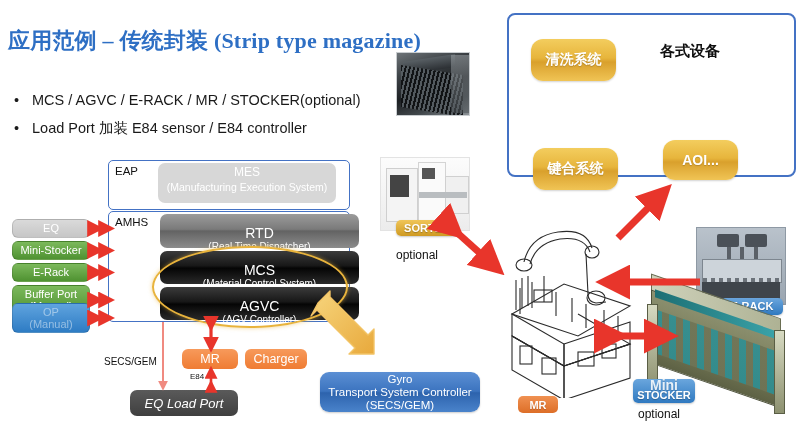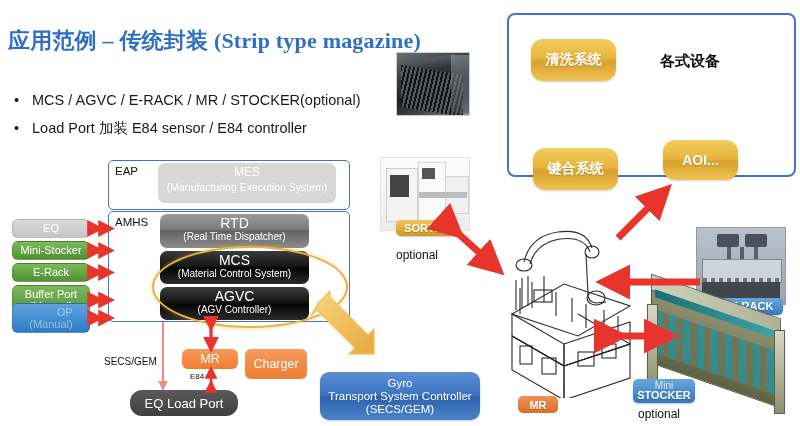--- a/index.html
+++ b/index.html
@@ -67,22 +67,22 @@
     background:#d7d7d7;border-radius:7px;
     color:#ffffff;text-align:center;
     display:flex;flex-direction:column;justify-content:flex-start;
     padding-top:1px;box-sizing:border-box;overflow:visible;
   }
   #mes-block .t1{font-size:12px;line-height:17px;}
   #mes-block .t2{font-size:10.5px;line-height:12px;}
 
   
   .stack-box{
-    width:149px;text-align:center;color:#fff;border-radius:7px;
-    box-sizing:border-box;padding-top:1px;
+    width:199px;text-align:center;color:#fff;border-radius:7px;
+    box-sizing:border-box;padding-top:11px;
   }
   #rtd-box{
     left:160px;top:214px;height:34px;
     background:linear-gradient(180deg,#9b9b9b 0%,#7a7a7a 45%,#636363 50%,#8c8c8c 100%);
   }
   #mcs-box{
     left:160px;top:251px;height:33px;
     background:linear-gradient(180deg,#3b3b3b 0%,#171717 45%,#050505 52%,#2a2a2a 100%);
   }
   #agvc-box{
@@ -102,45 +102,45 @@
 
   
   .eq-box{
     width:78px;text-align:center;color:#fff;border-radius:6px;
     box-sizing:border-box;font-size:11px;line-height:12.5px;
     display:flex;align-items:center;justify-content:center;
     border:1px solid rgba(0,0,0,.12);
   }
   .eq-grey{background:linear-gradient(180deg,#dadada,#c6c6c6);color:#ffffff;}
   .eq-green{background:linear-gradient(180deg,#7cb95c,#4f9231);}
-  .eq-blue{background:linear-gradient(180deg,#5fa3de,#2e7cc4);text-align:right;}
+  .eq-blue{background:linear-gradient(180deg,#5fa3de,#2e7cc4);}
   #eq-eq{left:12px;top:219px;height:19px;}
   #eq-mini-stocker{left:12px;top:241px;height:19px;}
   #eq-erack{left:12px;top:263px;height:19px;}
   #eq-buffer-port{left:12px;top:285px;height:30px;}
   #eq-op{left:12px;top:303px;height:30px;}
 
   
   .pill{
     text-align:center;color:#fff;border-radius:6px;box-sizing:border-box;
     display:flex;align-items:center;justify-content:center;font-size:12.5px;
   }
   .pill-orange{background:linear-gradient(180deg,#f79a5b,#ef7c33);}
   #mr-box{left:182px;top:349px;width:56px;height:20px;}
-  #charger-box{left:245px;top:349px;width:62px;height:30px;}
+  #charger-box{left:245px;top:349px;width:62px;height:20px;}
   #eq-load-port{
-    left:130px;top:390px;width:108px;height:26px;border-radius:12px;
-    background:linear-gradient(180deg,#5a5a5a,#3f3f3f);font-size:13px;
+    left:130px;top:390px;width:108px;height:26px;border-radius:7px;
+    background:linear-gradient(180deg,#5a5a5a,#3f3f3f);font-size:13px;font-style:italic;
   }
   #secs-gem-label{left:104px;top:356px;font-size:10px;color:#111;}
   #e84-label{left:190px;top:372px;font-size:8px;color:#111;}
 
   
   #gyro-box{
-    left:320px;top:372px;width:160px;height:48px;border-radius:9px;
+    left:320px;top:372px;width:160px;height:40px;border-radius:9px;
     background:linear-gradient(180deg,#5b8fd4 0%,#3c74bf 48%,#2d63ad 52%,#4a83cb 100%);
     color:#ffffff;text-align:center;font-size:11.5px;line-height:13px;
     display:flex;flex-direction:column;align-items:center;justify-content:center;
     box-shadow:0 1px 2px rgba(0,0,0,.2);
   }
 
   
   #equipment-panel{
     left:507px;top:13px;width:285px;height:160px;
     border:2px solid #4472C4;border-radius:8px;background:#fff;
@@ -150,21 +150,21 @@
     display:flex;align-items:center;justify-content:center;
     font-size:14px;font-weight:bold;
     background:linear-gradient(180deg,#f3cd5e 0%,#e7b53c 45%,#d9a02c 55%,#f0c455 100%);
     box-shadow:0 1px 2px rgba(0,0,0,.18);
     text-shadow:0 1px 1px rgba(0,0,0,.18);
   }
   #cleaning-system-btn{left:531px;top:39px;width:85px;height:42px;}
   #bonding-system-btn{left:533px;top:136px;width:85px;height:42px;margin-top:12px;}
   #aoi-btn{left:663px;top:140px;width:75px;height:40px;}
   #misc-equipment-label{
-    left:660px;top:52px;font-size:15px;font-weight:bold;color:#111;white-space:nowrap;
+    left:660px;top:42px;font-size:15px;font-weight:bold;color:#111;white-space:nowrap;
   }
 
   
   #sorter-photo{
     left:380px;top:157px;width:88px;height:72px;
     background:linear-gradient(180deg,#fcfcfc,#ececec);
     border:1px solid #e3e3e3;overflow:hidden;
   }
   #sorter-photo .b1{position:absolute;left:5px;top:10px;width:30px;height:52px;background:#f4f4f4;border:1px solid #cfcfcf;}
   #sorter-photo .b2{position:absolute;left:37px;top:4px;width:26px;height:58px;background:#fafafa;border:1px solid #d4d4d4;}
@@ -179,21 +179,21 @@
     display:flex;flex-direction:column;align-items:center;justify-content:center;
     font-size:11px;font-weight:bold;line-height:11px;
     box-shadow:0 1px 2px rgba(0,0,0,.22);
   }
   .tag-gold{background:linear-gradient(180deg,#f0c558,#cf9a22);text-shadow:0 1px 1px rgba(0,0,0,.25);}
   .tag-blue{background:linear-gradient(180deg,#6aa6dd,#2f79c0);text-shadow:0 1px 1px rgba(0,0,0,.25);}
   #sorter-tag{left:396px;top:220px;width:62px;height:16px;}
   #optional-sorter{left:396px;top:248px;font-size:12px;color:#111;}
   #erack-tag{left:721px;top:298px;width:62px;height:17px;}
   #mini-stocker-tag{left:633px;top:379px;width:62px;height:24px;}
-  #mini-stocker-tag .small{font-size:10px;font-weight:normal;opacity:.85;line-height:9px;}
+  #mini-stocker-tag .small{font-size:14px;font-weight:bold;opacity:.85;line-height:9px;}
   #optional-stocker{left:638px;top:407px;font-size:12px;color:#111;}
   #mr-center-tag{left:518px;top:396px;width:40px;height:17px;
     background:linear-gradient(180deg,#f09152,#dd6e27);border-radius:5px;
     color:#fff;font-size:11px;font-weight:bold;text-align:center;
     display:flex;align-items:center;justify-content:center;
     text-shadow:0 1px 1px rgba(0,0,0,.2);}
 
   
   #erack-photo{
     left:696px;top:227px;width:88px;height:76px;

